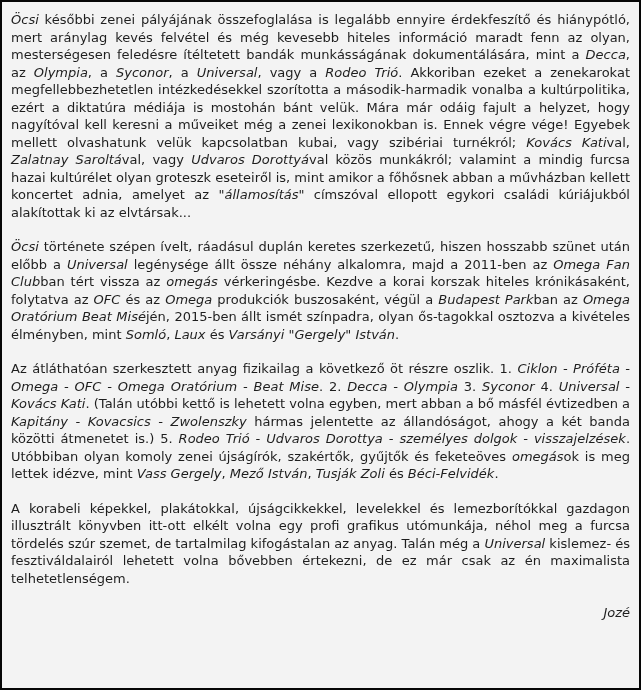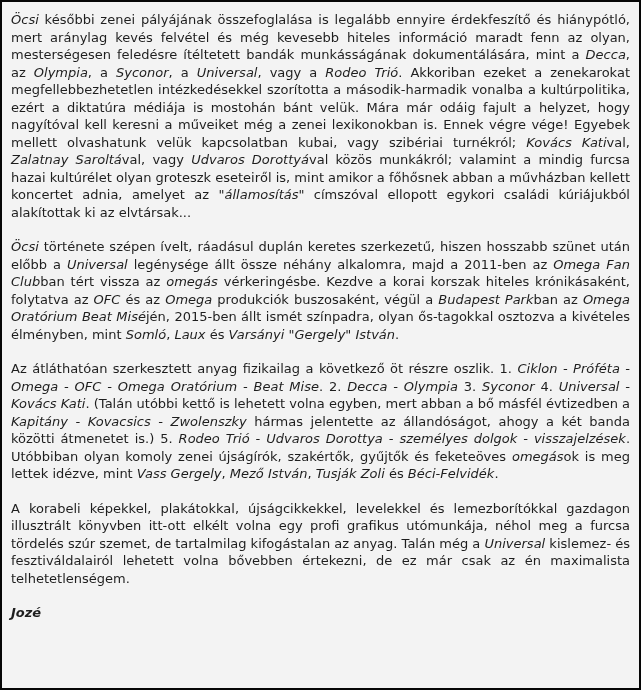--- a/index.html
+++ b/index.html
@@ -26,22 +26,21 @@
     text-align: justify;
     text-justify: inter-word;
   }
   .content p i {
     font-style: italic;
     margin-top: 23px;
   }
   .signature {
     margin: 0;
     font-style: italic;
-    text-align: left;
-    font-weight: bold;
+    text-align: right;
   }
 </style>
 </head>
 <body>
 
 <div class="page" style="background: rgb(243, 243, 243); border-color: rgb(6, 6, 6); color: rgb(30, 30, 30);">
   <div class="content">
       <p><i>Öcsi</i><span> későbbi zenei pályájának összefoglalása is legalább ennyire érdekfeszítő és hiánypótló, mert aránylag kevés felvétel és még kevesebb hiteles információ maradt fenn az olyan, mesterségesen feledésre ítéltetett bandák munkásságának dokumentálására, mint a </span><i>Decca</i><span>, az </span><i>Olympia</i><span>, a </span><i>Syconor</i><span>, a </span><i>Universal</i><span>, vagy a </span><i>Rodeo Trió</i><span>. Akkoriban ezeket a zenekarokat megfellebbezhetetlen intézkedésekkel szorította a második-harmadik vonalba a kultúrpolitika, ezért a diktatúra médiája is mostohán bánt velük. Mára már odáig fajult a helyzet, hogy nagyítóval kell keresni a műveiket még a zenei lexikonokban is. Ennek végre vége! Egyebek mellett olvashatunk velük kapcsolatban kubai, vagy szibériai turnékról; </span><i>Kovács Kati</i><span>val, </span><i>Zalatnay Saroltá</i><span>val, vagy </span><i>Udvaros Dorottyá</i><span>val közös munkákról; valamint a mindig furcsa hazai kultúrélet olyan groteszk eseteiről is, mint amikor a főhősnek abban a művházban kellett koncertet adnia, amelyet az </span><i>"államosítás"</i><span> címszóval ellopott egykori családi kúriájukból alakítottak ki az elvtársak...</span></p>
       <p><i>Öcsi</i><span> története szépen ívelt, ráadásul duplán keretes szerkezetű, hiszen hosszabb szünet után előbb a </span><i>Universal</i><span> legénysége állt össze néhány alkalomra, majd a 2011-ben az </span><i>Omega Fan Club</i><span>ban tért vissza az </span><i>omegás</i><span> vérkeringésbe. Kezdve a korai korszak hiteles krónikásaként, folytatva az </span><i>OFC</i><span> és az </span><i>Omega</i><span> produkciók buszosaként, végül a </span><i>Budapest Park</i><span>ban az </span><i>Omega Oratórium Beat Misé</i><span>jén, 2015-ben állt ismét színpadra, olyan ős-tagokkal osztozva a kivételes élményben, mint </span><i>Somló</i><span>, </span><i>Laux</i><span> és </span><i>Varsányi "Gergely" István</i><span>.</span></p>
       <p><span>Az átláthatóan szerkesztett anyag fizikailag a következő öt részre oszlik. 1. </span><i>Ciklon - Próféta - Omega - OFC - Omega Oratórium - Beat Mise</i><span>. 2. </span><i>Decca - Olympia</i><span> 3. </span><i>Syconor</i><span> 4. </span><i>Universal - Kovács Kati</i><span>. (Talán utóbbi kettő is lehetett volna egyben, mert abban a bő másfél évtizedben a </span><i>Kapitány - Kovacsics - Zwolenszky</i><span> hármas jelentette az állandóságot, ahogy a két banda közötti átmenetet is.) 5. </span><i>Rodeo Trió - Udvaros Dorottya - személyes dolgok - visszajelzések</i><span>. Utóbbiban olyan komoly zenei újságírók, szakértők, gyűjtők és feketeöves </span><i>omegás</i><span>ok is meg lettek idézve, mint </span><i>Vass Gergely</i><span>, </span><i>Mező István</i><span>, </span><i>Tusják Zoli</i><span> és </span><i>Béci-Felvidék</i><span>.</span></p>

